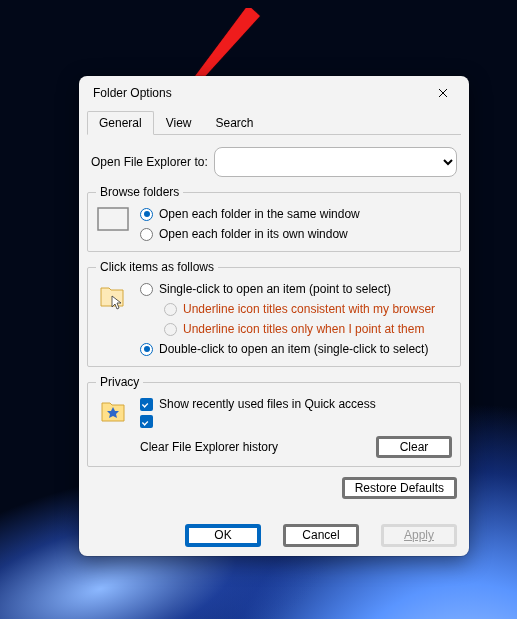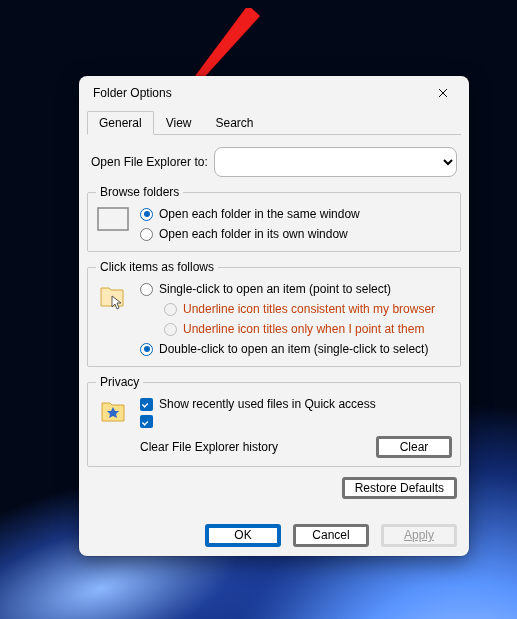--- a/index.html
+++ b/index.html
@@ -209,21 +209,21 @@
     padding: 2px 4px 0 4px;
   }
 
   .footer {
     position: absolute;
     left: 0; right: 0; bottom: 0;
     height: 42px;
     display: flex;
     justify-content: flex-end;
     align-items: center;
-    gap: 12px;
+    gap: 22px;
     padding: 0 12px;
   }
   .footer .btn { min-width: 76px; height: 23px; }
   .footer .btn.primary { border-color: #0067c0; box-shadow: inset 0 0 0 1px #0067c0; }
 
   
   .arrow {
     position: absolute;
     left: 160px;
     top: 8px;

